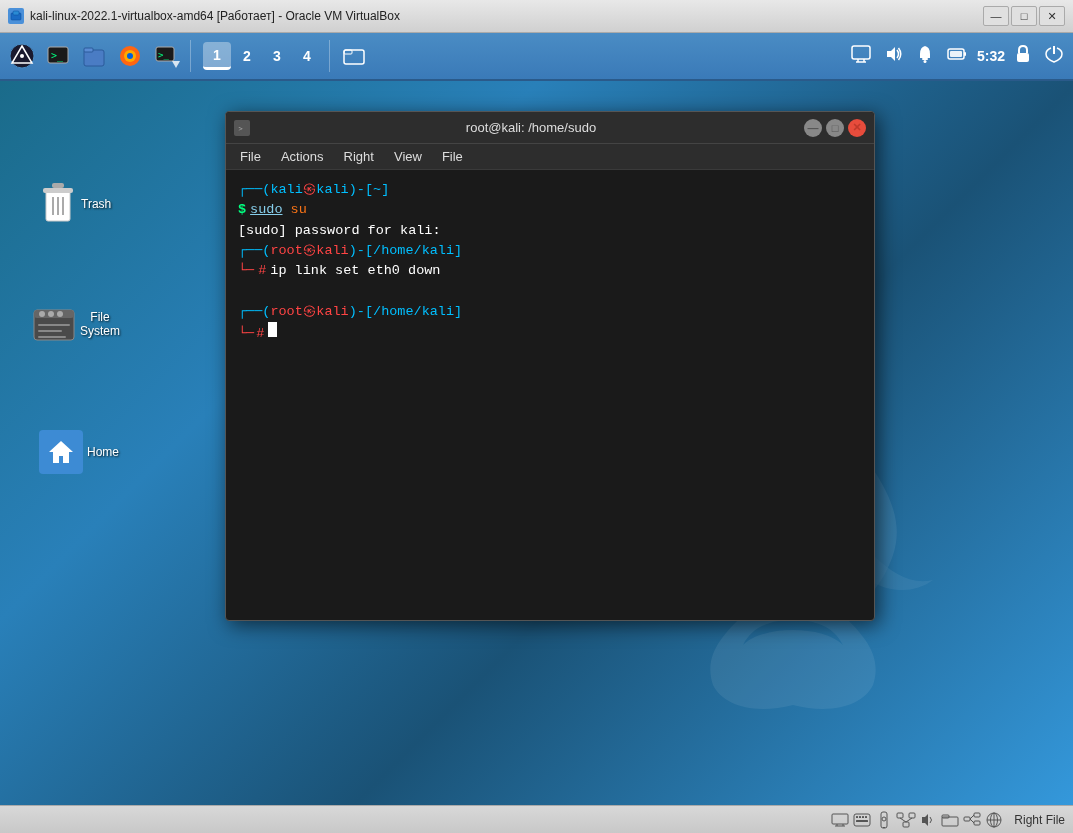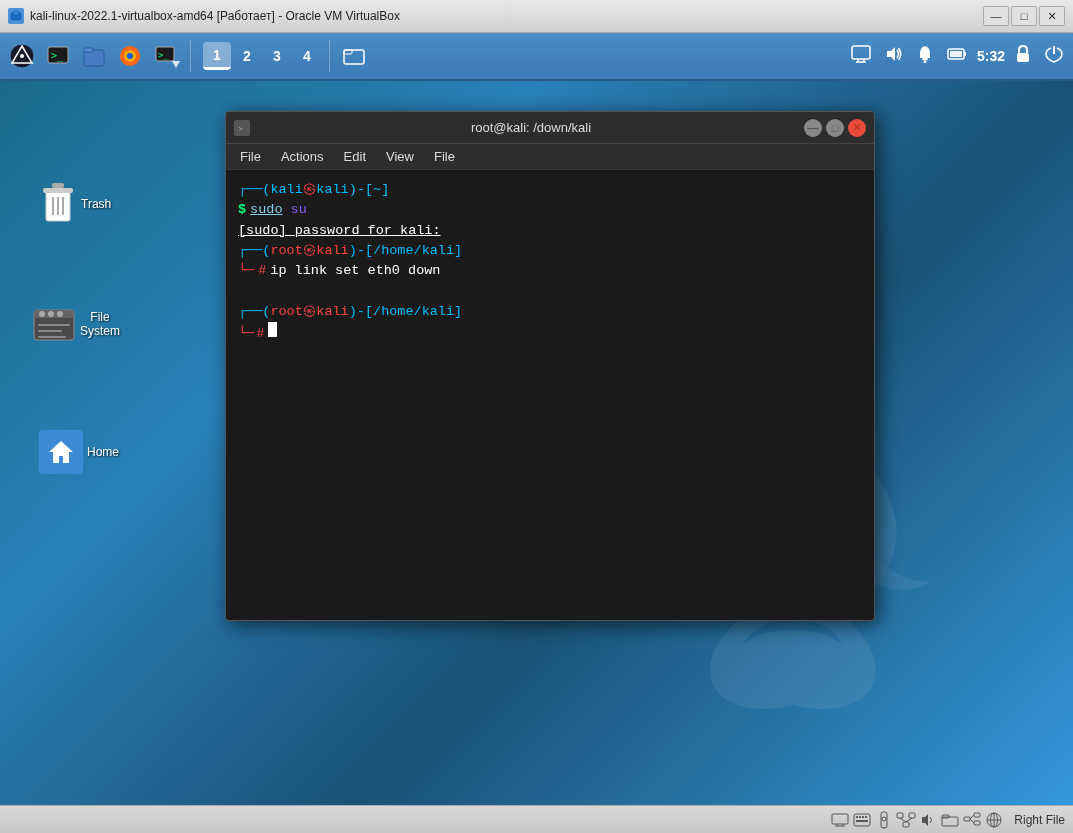--- a/index.html
+++ b/index.html
@@ -555,55 +555,55 @@
 
     <div class="terminal-window">
 
       <div class="terminal-titlebar">
         <div class="terminal-titlebar-icon">
           <svg width="10" height="10" viewBox="0 0 10 10">
             <rect x="1" y="1" width="8" height="8" rx="1" fill="#555"></rect>
             <text x="1.5" y="8" fill="#aaa" font-size="7" font-family="monospace">&gt;</text>
           </svg>
         </div>
-        <span class="terminal-title">root@kali: /down/kali</span>
+        <span class="terminal-title">root@kali: /home/sudo</span>
         <div class="terminal-titlebar-buttons">
           <div class="term-btn term-btn-min">—</div>
           <div class="term-btn term-btn-max">□</div>
           <div class="term-btn term-btn-close">✕</div>
         </div>
       </div>
 
       <div class="terminal-menubar">
         <div class="term-menu-item">File</div>
         <div class="term-menu-item">Actions</div>
-        <div class="term-menu-item">Edit</div>
+        <div class="term-menu-item">Right</div>
         <div class="term-menu-item">View</div>
         <div class="term-menu-item">File</div>
       </div>
 
       <div class="terminal-content">
 
         <div class="term-line">
           <span style="color:#00bfff;">┌──(</span>
             <span style="color:#00bfff;">kali</span>
             <span style="color:#ff4444;">㉿</span>
             <span style="color:#00bfff;">kali</span>
             <span style="color:#00bfff;">)-[</span>
             <span style="color:#00bfff;">~</span>
             <span style="color:#00bfff;">]</span>
         </div>
         <div class="term-line">
           <span class="term-dollar">$</span>
           <span style="color:#87ceeb; text-decoration:underline;">sudo</span>
-          <span style="color:#8b5cf6;">&nbsp;su</span>
+          <span style="color:#f97316;">&nbsp;su</span>
         </div>
 
         <div class="term-line">
-          <span style="color:#ffffff;text-decoration:underline;">[sudo] password for kali:</span>
+          <span style="color:#ffffff;">[sudo] password for kali:</span>
         </div>
 
         <div class="term-line">
           <span style="color:#00bfff;">┌──(</span>
             <span style="color:#ff4444;">root</span>
             <span style="color:#ff4444;">㉿</span>
             <span style="color:#ff4444;">kali</span>
             <span style="color:#00bfff;">)-[</span>
             <span style="color:#00bfff;">/home/kali</span>
             <span style="color:#00bfff;">]</span>

